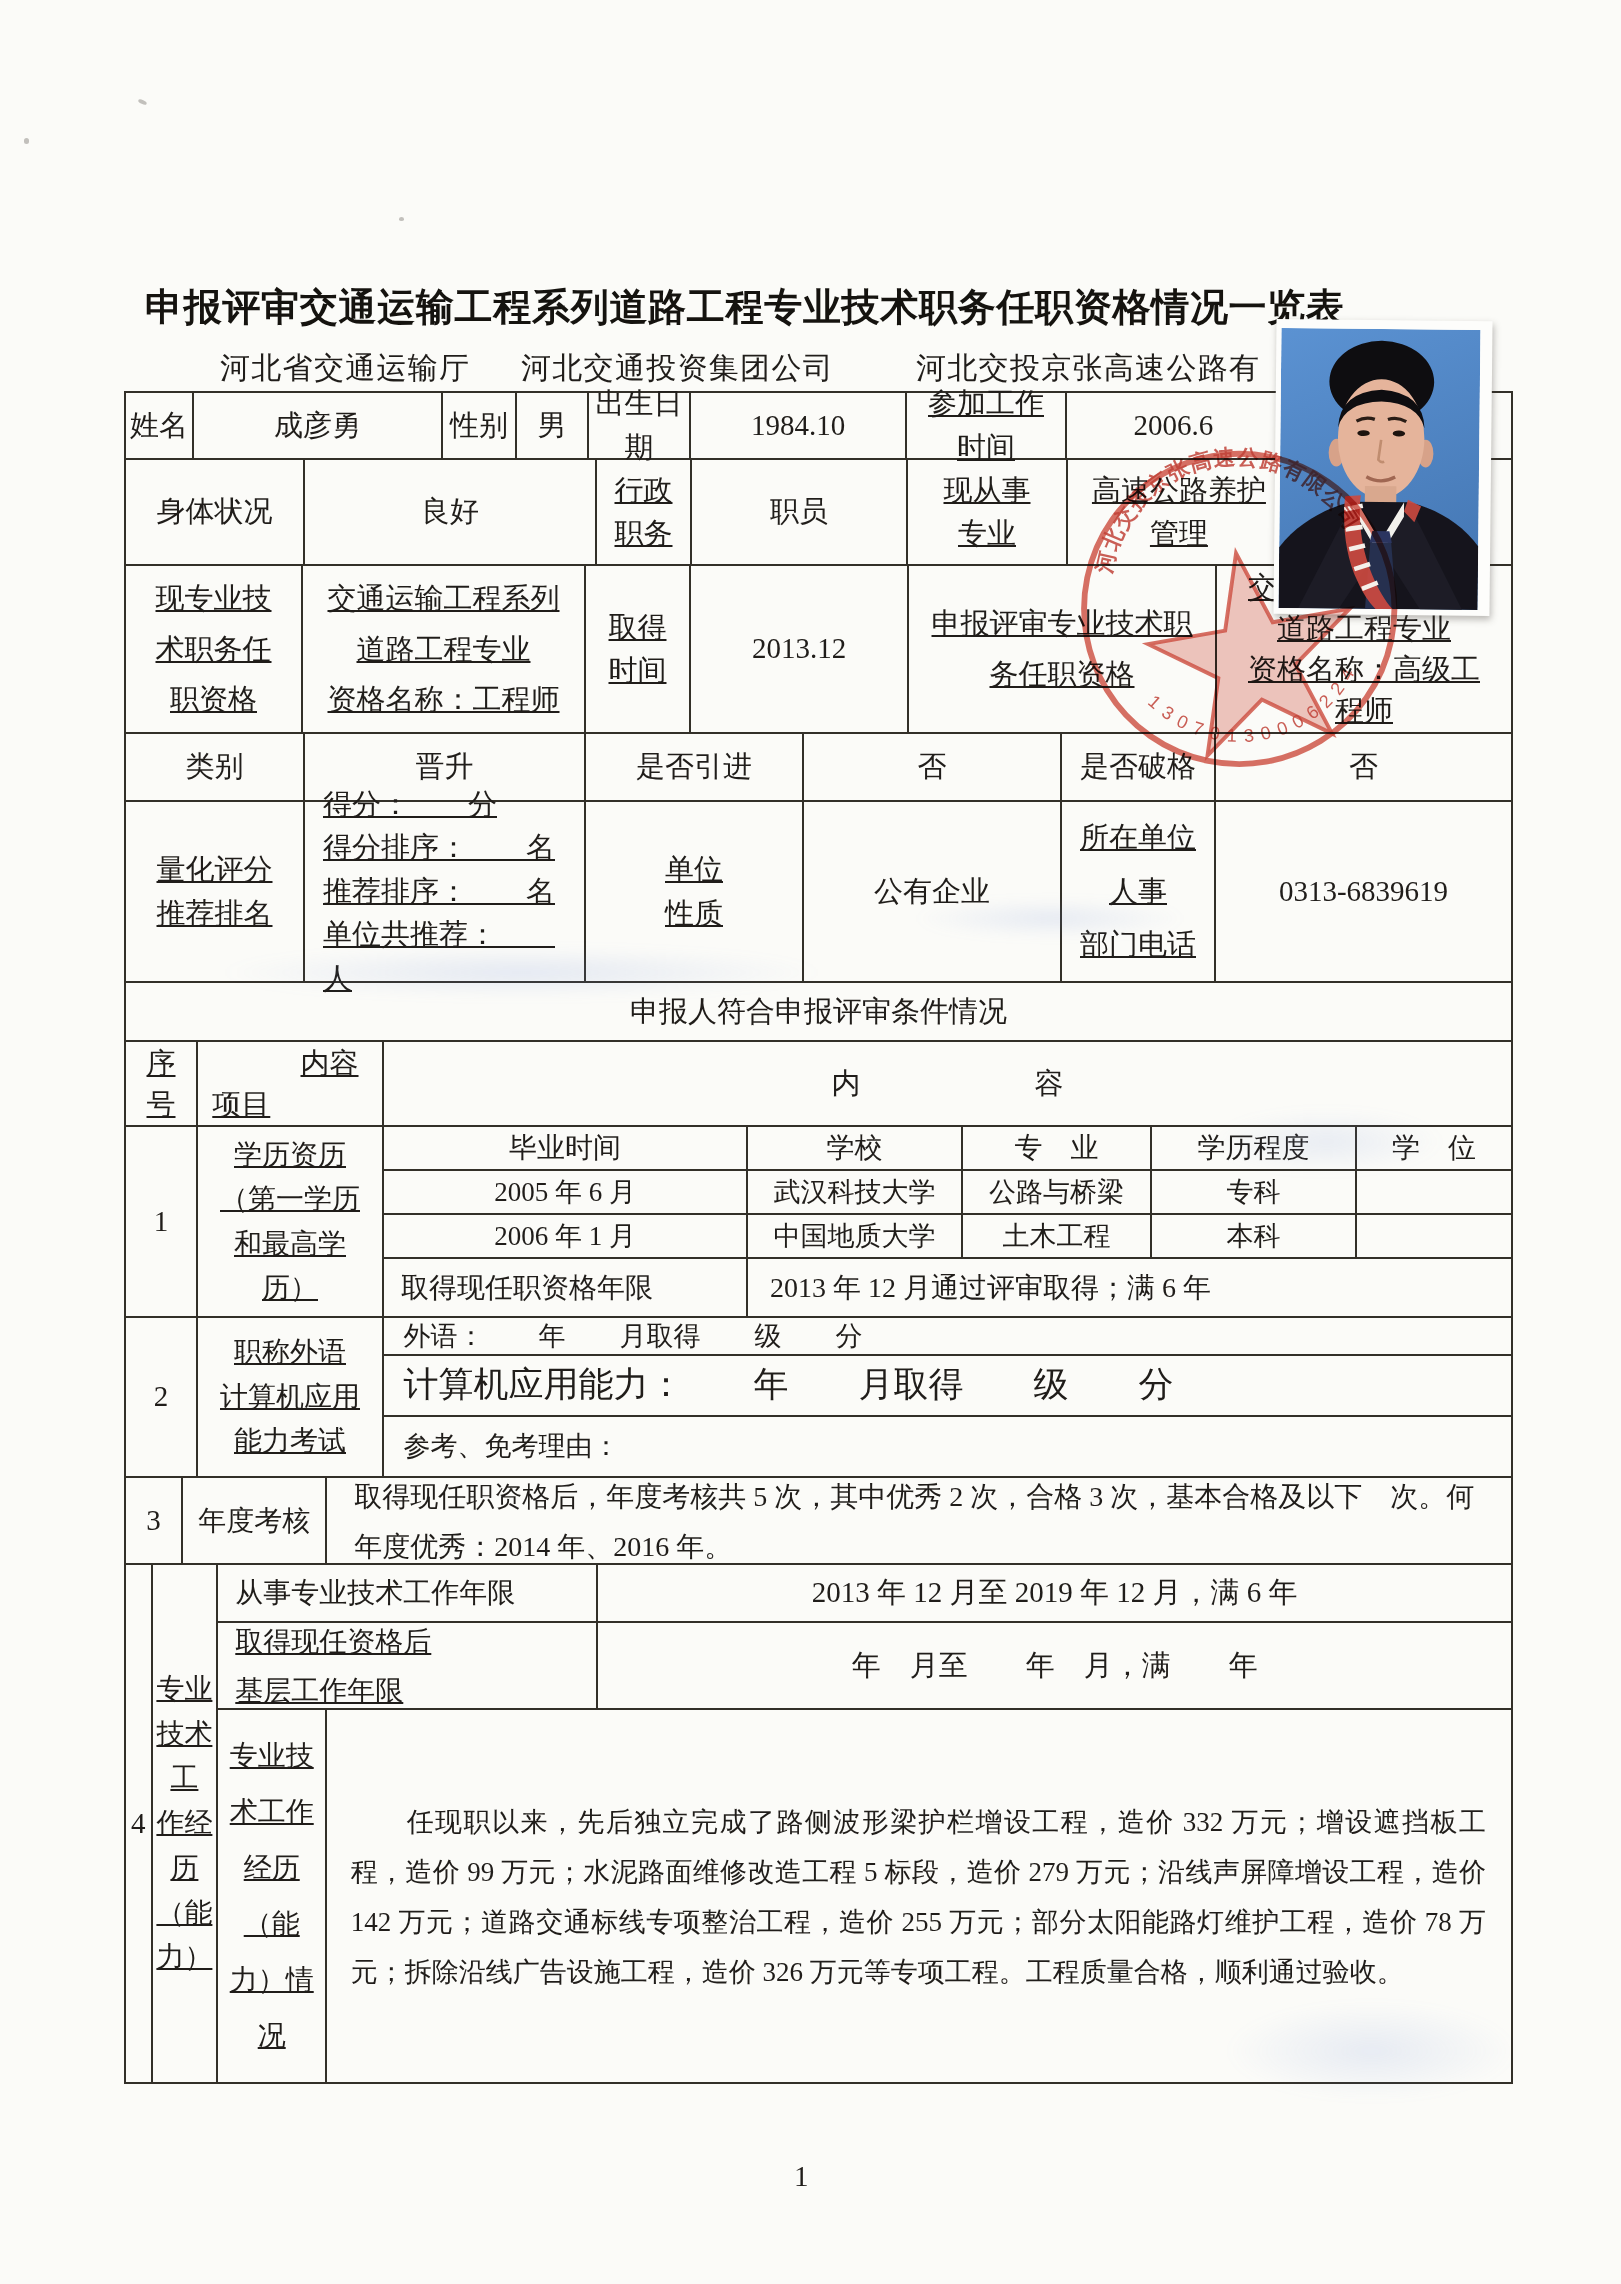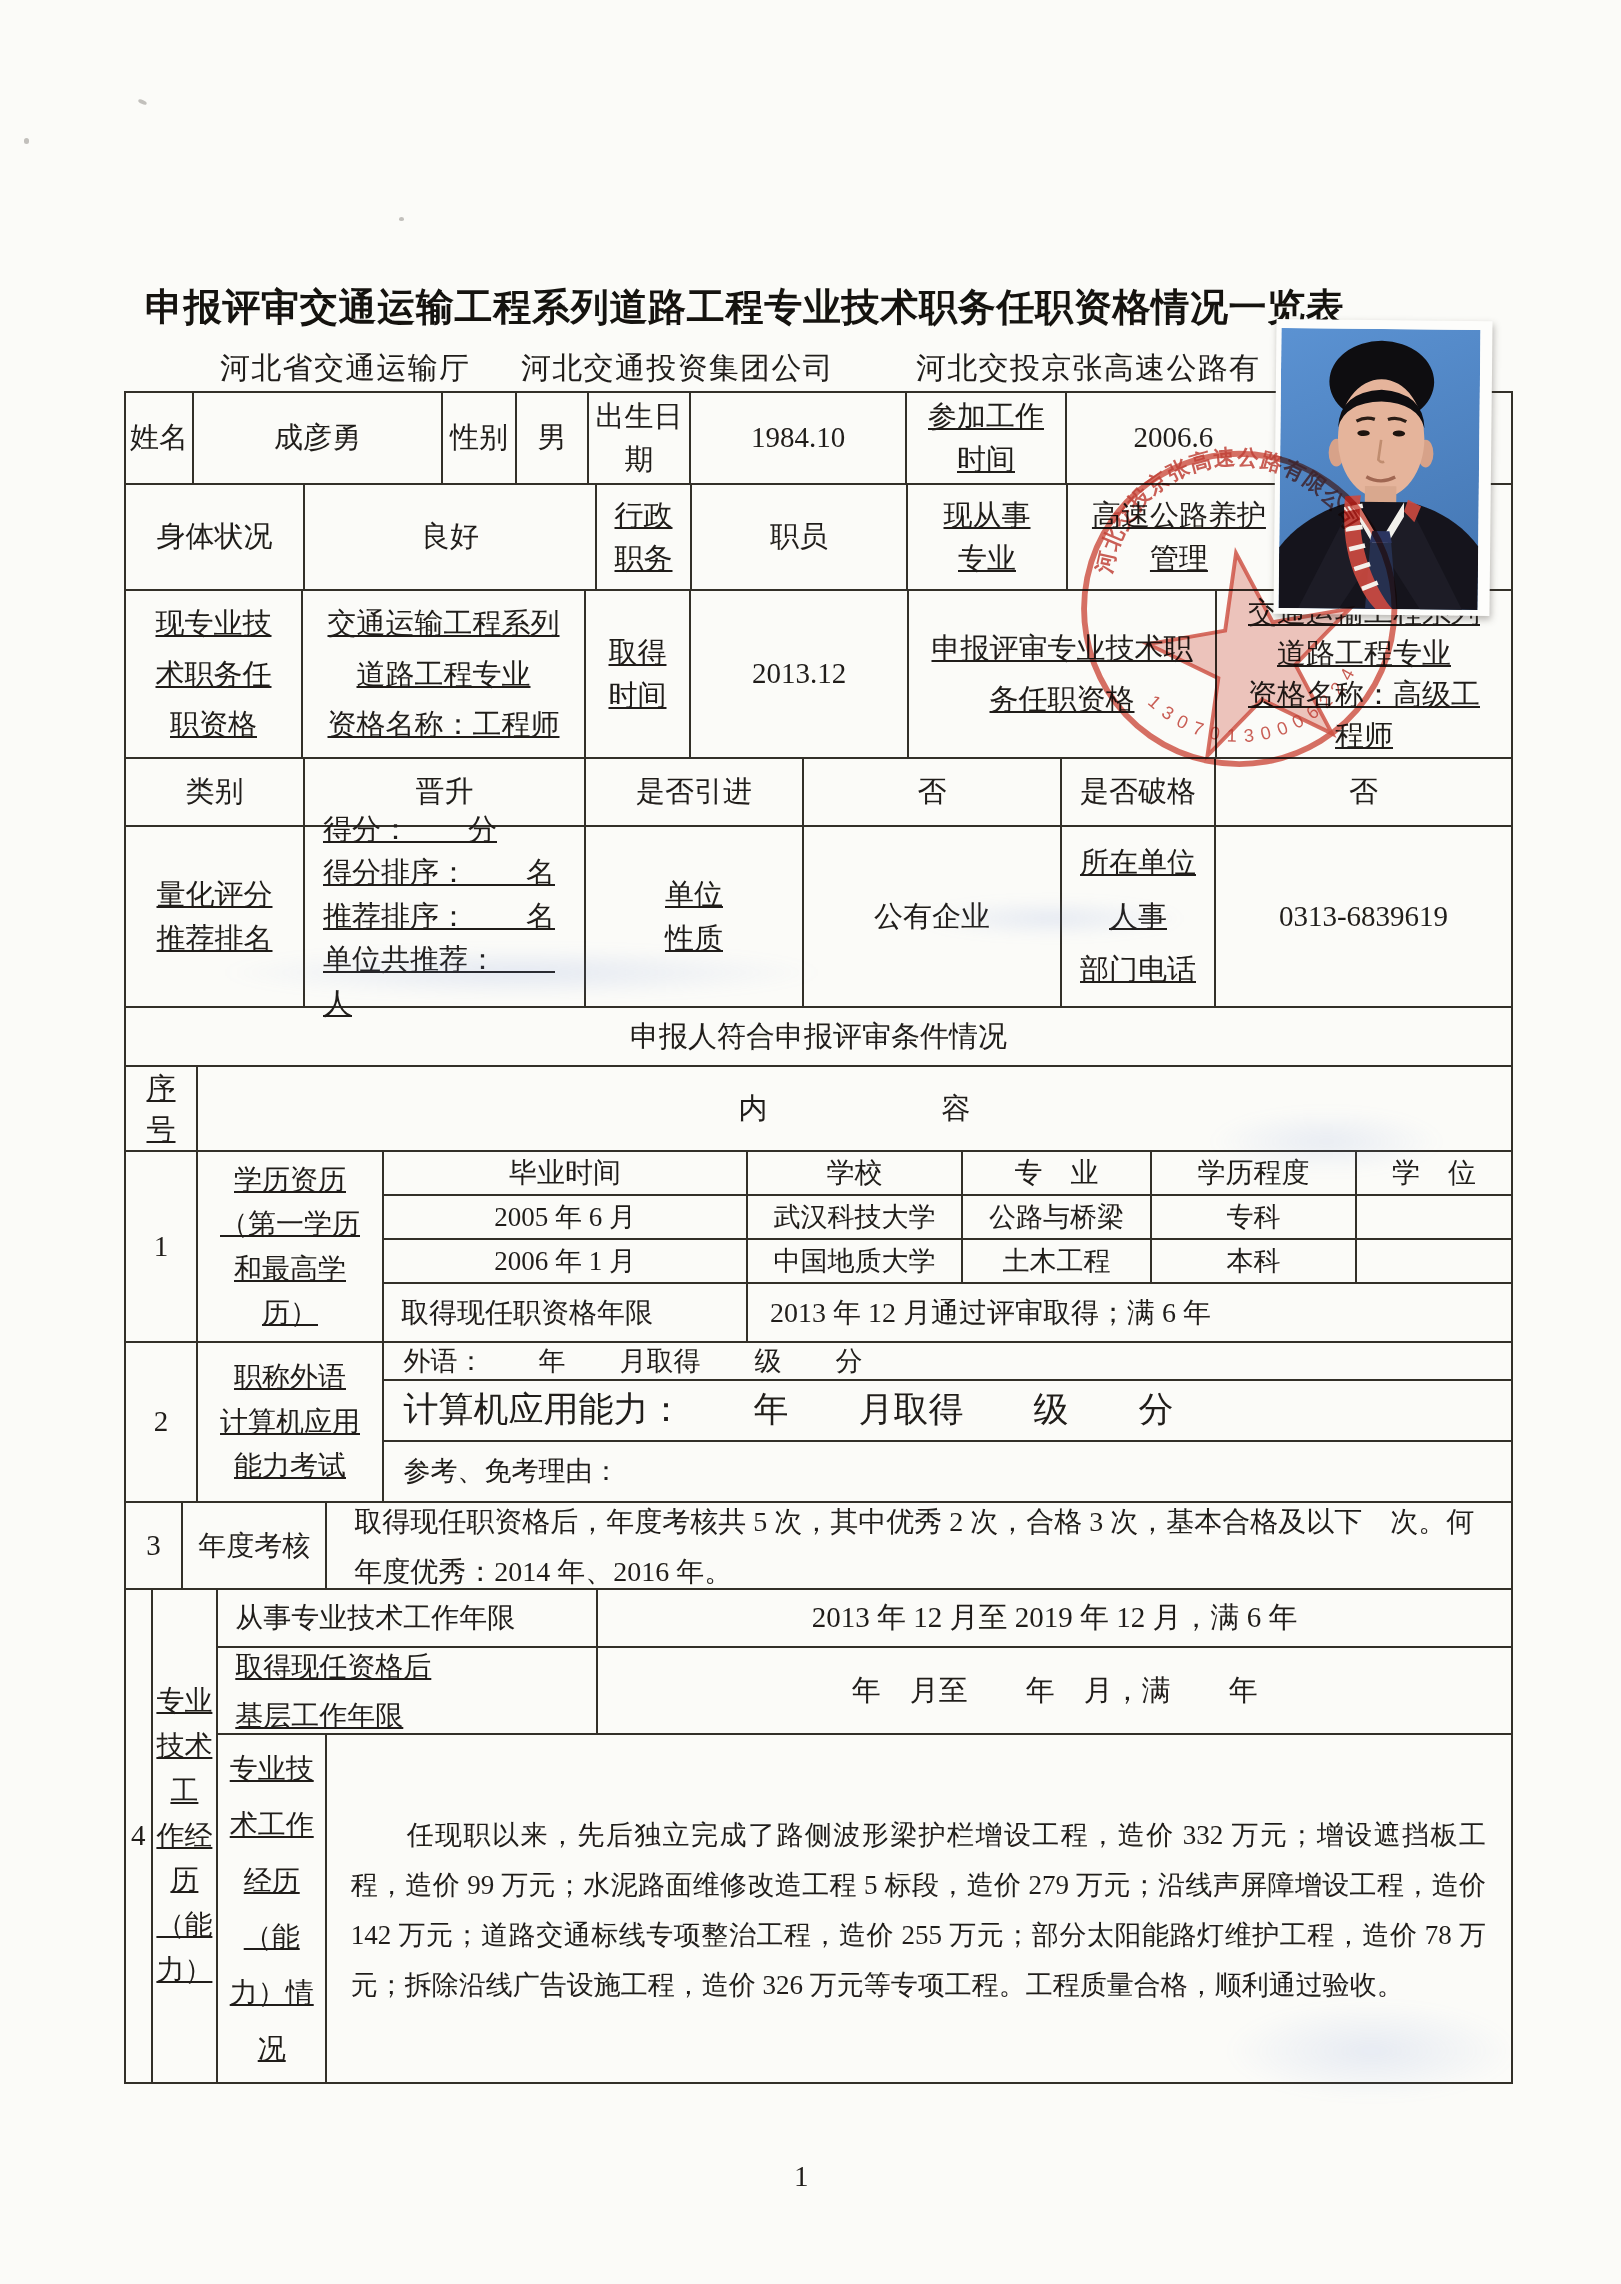--- a/index.html
+++ b/index.html
@@ -76,21 +76,21 @@
 
 <div class="page">
 
   <div class="title">申报评审交通运输工程系列道路工程专业技术职务任职资格情况一览表</div>
   <span class="org org1">河北省交通运输厅</span>
   <span class="org org2">河北交通投资集团公司</span>
   <span class="org org3">河北交投京张高速公路有</span>
 
   <div class="tbl">
 
-    <div class="r" style="height:92px">
+    <div class="r" style="height:67px">
       <div class="c" style="width:68px">姓名</div>
       <div class="c" style="width:249px">成彦勇</div>
       <div class="c" style="width:74px">性别</div>
       <div class="c" style="width:72px">男</div>
       <div class="c" style="width:102px">出生日期</div>
       <div class="c" style="width:216px">1984.10</div>
       <div class="c" style="width:160px">
         <span class="ln">参加工作</span>
         <span class="ln">时间</span>
       </div>
@@ -177,20 +177,24 @@
     </div>
 
     <div class="r" style="height:59px">
       <div class="c end">申报人符合申报评审条件情况</div>
     </div>
 
     <div class="r" style="height:85px">
       <div class="c" style="width:72px;line-height:1.4">
         <span class="ln">序</span>
         <span class="ln">号</span>
+      </div>
+      <div class="c" style="width:186px;line-height:1.4;align-items:stretch">
+        <span class="ln" style="text-align:right;padding-right:19.6px">内容</span>
+        <span class="ln" style="text-align:left;padding-left:10.4px">项目</span>
       </div>
       <div class="c end wide-gap">内　　　　　　容</div>
     </div>
 
     <div class="r" style="height:191px">
       <div class="c" style="width:72px">1</div>
       <div class="c" style="width:186px;line-height:1.58;font-size:28px">
         <span class="ln">学历资历</span>
         <span class="ln">（第一学历</span>
         <span class="ln">和最高学</span>

